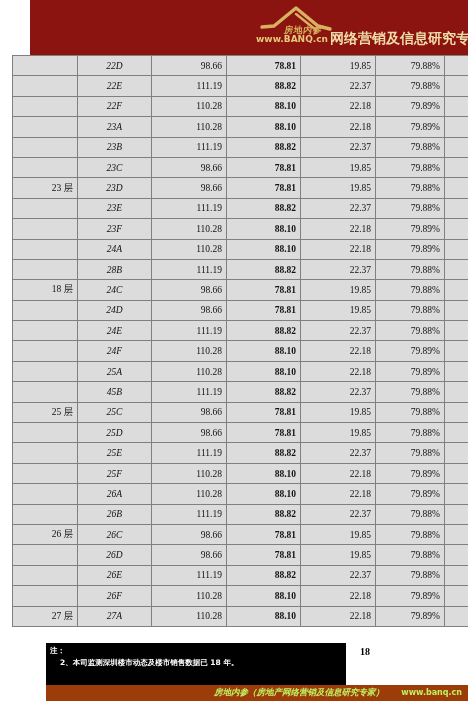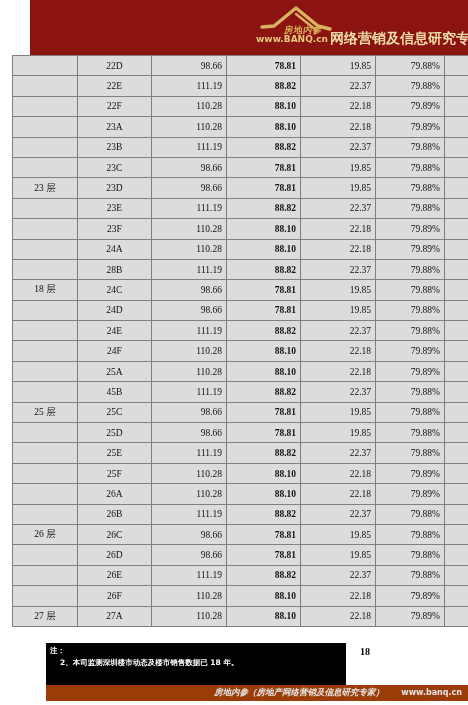--- a/index.html
+++ b/index.html
@@ -58,22 +58,22 @@
     background:#dcdcdc;
     border:1px solid #808080;
     height:19.4px;
     padding:0 4px;
     font-size:9.5px;
     color:#111111;
     font-family:"Liberation Serif", serif;
     overflow:hidden;
     white-space:nowrap;
   }
-  td.c-floor{width:56px;text-align:center;color:#222;}
-  td.c-unit{width:65px;text-align:center;}
+  td.c-floor{width:56px;text-align:right;color:#222;}
+  td.c-unit{width:65px;text-align:center;font-style:italic;}
   td.c-num{text-align:right;}
   td.c-a{width:66px;}
   td.c-b{width:65px;font-weight:bold;}
   td.c-c{width:66px;}
   td.c-d{width:60px;}
   td.c-e{width:66px;}
   
   .notes{
     position:absolute;left:46px;top:643px;width:300px;height:42px;
     background:#000000;
@@ -88,21 +88,21 @@
   .notes .n-line{padding-left:10px;}
   .page-no{
     position:absolute;left:360px;top:646px;
     font-family:"Liberation Serif", serif;
     font-size:10px;color:#000;font-weight:bold;
   }
   
   .footbar{
     position:absolute;left:46px;top:685px;width:422px;height:16px;
     background:#9c3d09;
-    color:#e5e5e5;
+    color:#bef264;
   }
   .foot-cn{
     position:absolute;right:84px;top:2px;
     font-family:"DejaVu Sans", serif;
     font-size:8.5px;font-weight:bold;
     font-style:italic;
     white-space:nowrap;
   }
   .foot-url{
     position:absolute;right:6px;top:3px;

